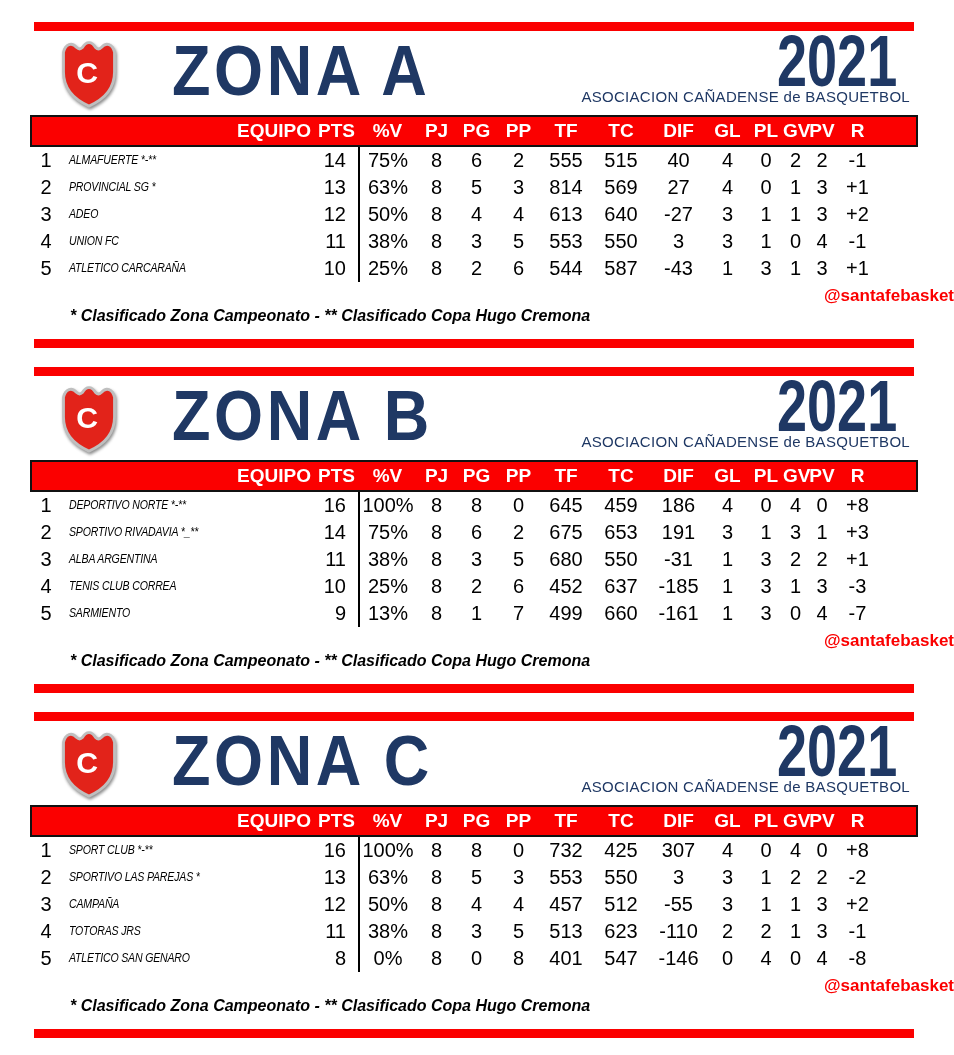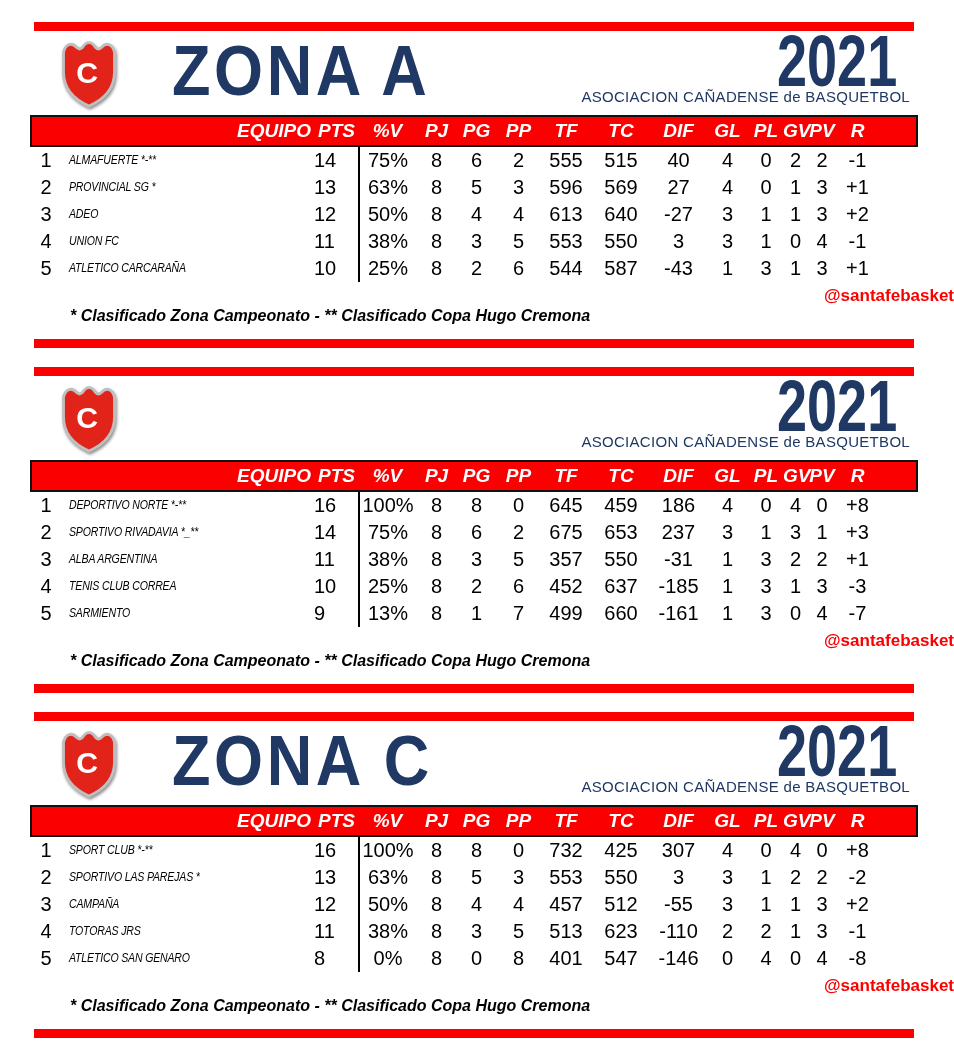--- a/index.html
+++ b/index.html
@@ -36,37 +36,37 @@
     width:886px;margin-left:30px;
   }
   .w-rank{width:30px}.w-team{width:253px}.w-pts{width:45px}.w-pct{width:57px}
   .w-pj{width:41px}.w-pg{width:39px}.w-pp{width:45px}.w-tf{width:50px}
   .w-tc{width:60px}.w-dif{width:55px}.w-gl{width:43px}.w-pl{width:34px}
   .w-gv{width:25px}.w-pv{width:28px}.w-r{width:43px}.w-sp{width:38px}
 
   thead th{
     background:#fb0000;color:#ffffff;height:28px;padding:0;
     font-size:19px;font-weight:bold;text-align:center;white-space:nowrap;
-    border-top:2px solid #111;border-bottom:2px solid #111;font-style:italic;
+    border-top:2px solid #111;border-bottom:2px solid #111;
   }
   thead th:first-child{border-left:2px solid #111;}
   thead th:last-child{border-right:2px solid #111;}
   thead th.col-team{text-align:right;padding-right:3px;}
 
   tbody td{
     height:27px;padding:0;font-size:20px;text-align:center;
     white-space:nowrap;line-height:27px;
   }
   tbody td.col-rank{text-align:center;}
   tbody td.col-team{text-align:left;padding-left:8px;font-size:12px;}
   tbody td.col-team .tname{
     display:inline-block;transform:scaleX(.88);transform-origin:left center;
     font-style:italic;letter-spacing:-.2px;
   }
-  tbody td.col-pts{text-align:left;padding-right:12px;}
+  tbody td.col-pts{text-align:right;padding-right:12px;}
   tbody td.col-pct{border-left:2px solid #000;}
 
   .social{
     margin:4px 0 0 37px;height:19px;line-height:19px;
     color:#fb0000;font-weight:bold;font-size:17px;text-align:right;
   }
   .footnote{
     margin:1px 0 0 70px;height:19px;line-height:19px;
     font-size:16px;font-style:italic;font-weight:bold;color:#000;
   }
@@ -159,21 +159,21 @@
       <tr>
         <td class="col-rank">2</td>
         <td class="col-team">
           <span class="tname">PROVINCIAL SG *</span>
         </td>
         <td class="col-pts">13</td>
         <td class="col-pct">63%</td>
         <td>8</td>
         <td>5</td>
         <td>3</td>
-        <td>596</td>
+        <td>814</td>
         <td>569</td>
         <td>27</td>
         <td>4</td>
         <td>0</td>
         <td>1</td>
         <td>3</td>
         <td>+1</td>
         <td></td>
       </tr>
 
@@ -250,20 +250,23 @@
   <div class="section">
     <div class="bar"></div>
 
     <div class="sec-header">
       <div class="shield">
         <svg width="64" height="68" viewBox="0 0 64 72" style="filter:drop-shadow(1.5px 2.5px 1.5px rgba(0,0,0,.45));">
           <path d="M5,13 C7,4 14,2 19,8 C21,10 23,10 25,8 C29,1 35,1 39,8 C41,10 43,10 45,8 C50,2 57,4 59,13
                    L59,34 C59,52 48,63 32,70 C16,63 5,52 5,34 Z" fill="#e2231a" stroke="#bfbfbf" stroke-width="3" stroke-linejoin="round"></path>
           <text x="30" y="46" text-anchor="middle" font-family="Liberation Sans, sans-serif" font-size="32" font-weight="bold" fill="#ffffff">C</text>
         </svg>
+      </div>
+      <div class="zone-title">
+        <span class="squeeze">ZONA B</span>
       </div>
       <div class="year">
         <span class="squeeze">2021</span>
       </div>
       <div class="subtitle">ASOCIACION CAÑADENSE de BASQUETBOL</div>
     </div>
 
     <table class="standings">
       <colgroup>
         <col class="w-rank">
@@ -330,40 +333,40 @@
         <td class="col-team">
           <span class="tname">SPORTIVO RIVADAVIA *_**</span>
         </td>
         <td class="col-pts">14</td>
         <td class="col-pct">75%</td>
         <td>8</td>
         <td>6</td>
         <td>2</td>
         <td>675</td>
         <td>653</td>
-        <td>237</td>
+        <td>191</td>
         <td>3</td>
         <td>1</td>
         <td>3</td>
         <td>1</td>
         <td>+3</td>
         <td></td>
       </tr>
 
       <tr>
         <td class="col-rank">3</td>
         <td class="col-team">
           <span class="tname">ALBA ARGENTINA</span>
         </td>
         <td class="col-pts">11</td>
         <td class="col-pct">38%</td>
         <td>8</td>
         <td>3</td>
         <td>5</td>
-        <td>357</td>
+        <td>680</td>
         <td>550</td>
         <td>-31</td>
         <td>1</td>
         <td>3</td>
         <td>2</td>
         <td>2</td>
         <td>+1</td>
         <td></td>
       </tr>
 

